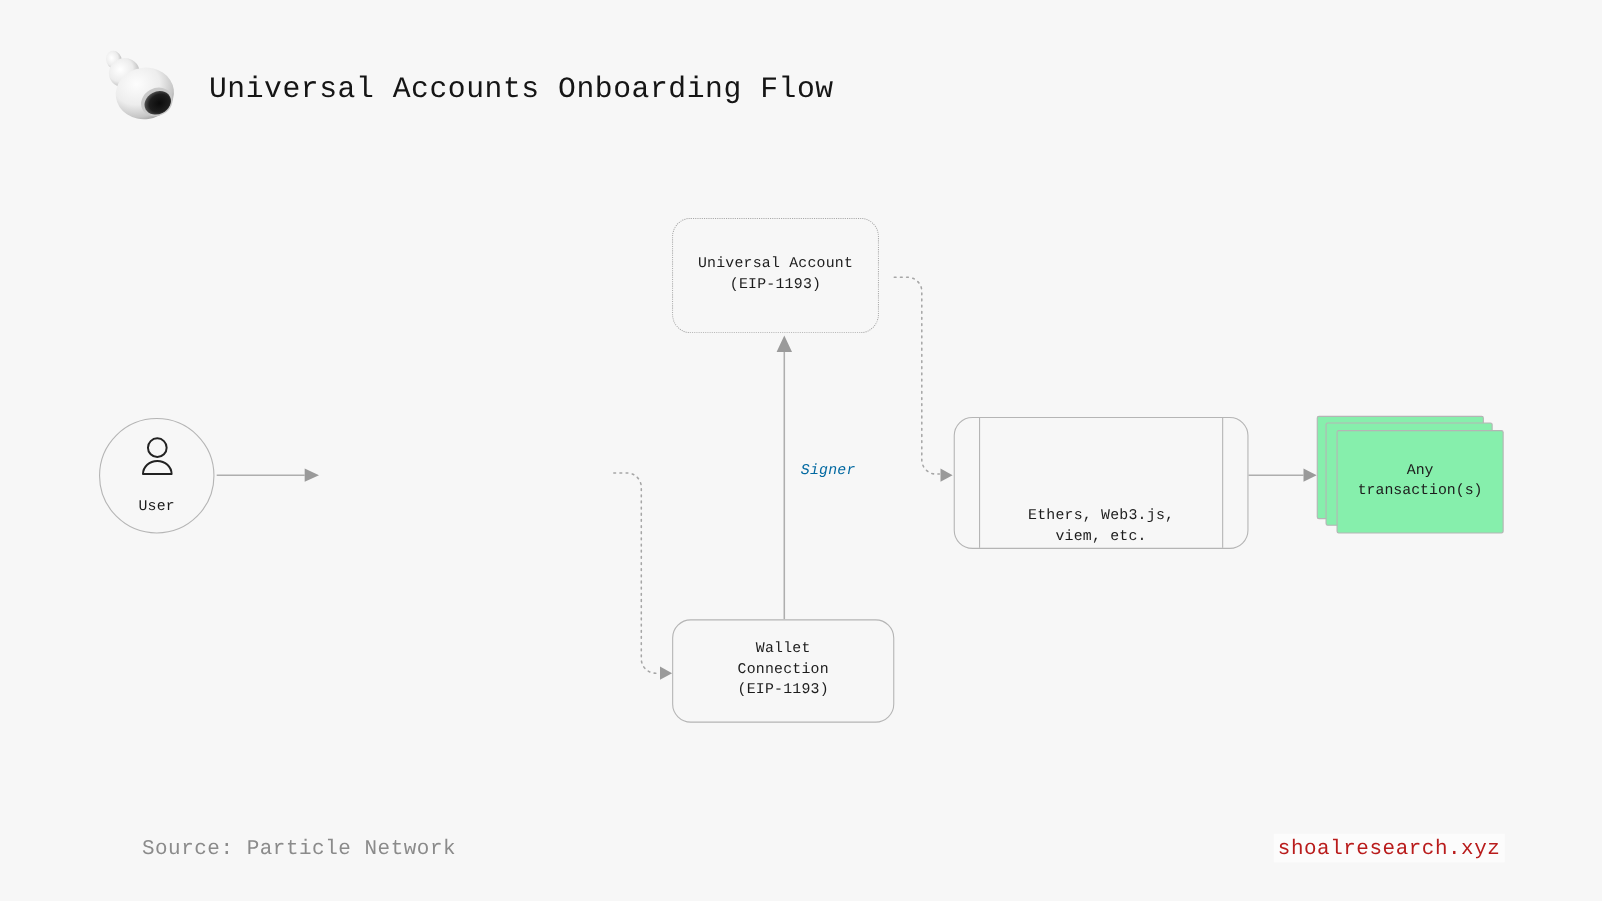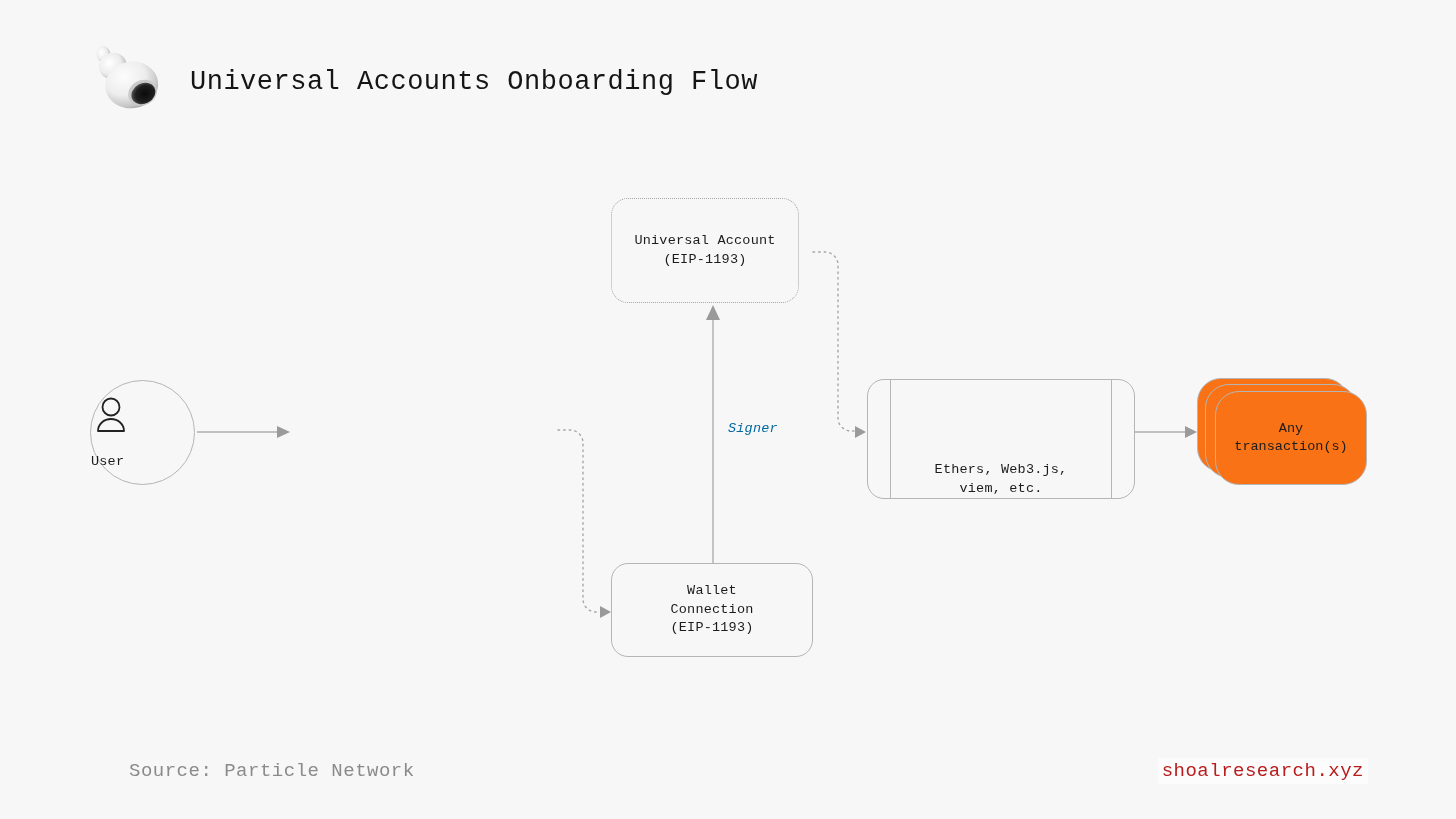--- a/index.html
+++ b/index.html
@@ -74,41 +74,42 @@
     position: absolute;
     left: 90px;
     top: 380px;
     width: 105px;
     height: 105px;
     border: 1px solid #b5b5b5;
     border-radius: 50%;
     box-sizing: border-box;
     display: flex;
     flex-direction: column;
+    align-items: center;
     justify-content: center;
     gap: 16px;
     font-size: 13.5px;
     letter-spacing: 0.2px;
   }
   .user-circle svg { display: block; }
 
   .stack {
     position: absolute;
     left: 1197px;
     top: 378px;
     width: 172px;
     height: 109px;
   }
   .card {
     position: absolute;
     width: 152px;
     height: 94px;
     border: 1px solid #b5b5b5;
-    border-radius: 24px;
-    background: #f97316;
+    border-radius: 2px;
+    background: #86efac;
     box-sizing: border-box;
   }
   .card.back  { left: 0;  top: 0;  }
   .card.mid   { left: 8px;  top: 6px;  }
   .card.front {
     left: 18px; top: 13px;
     display: flex;
     flex-direction: column;
     align-items: center;
     justify-content: center;

